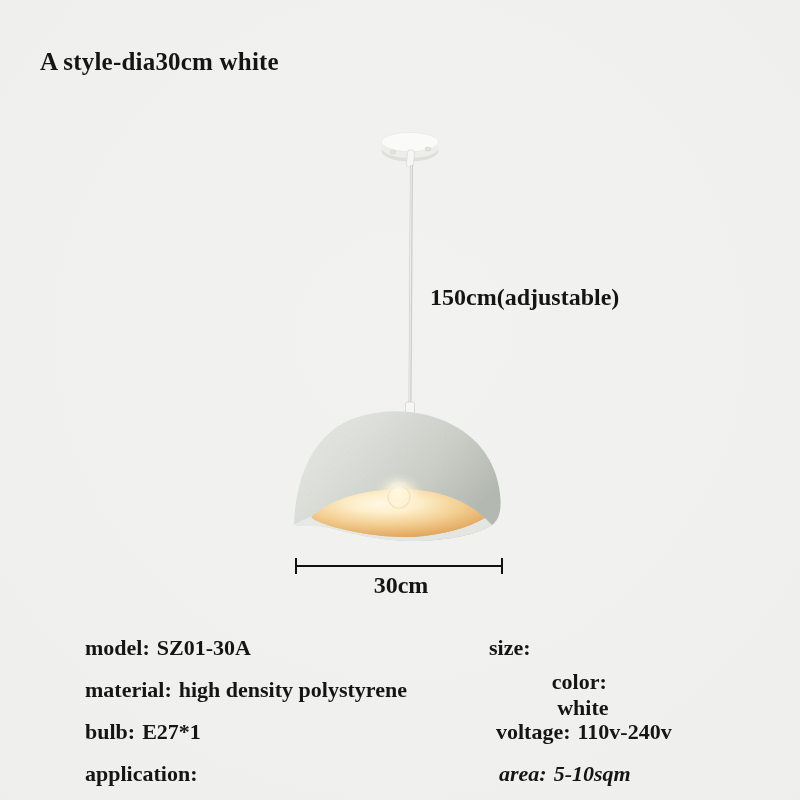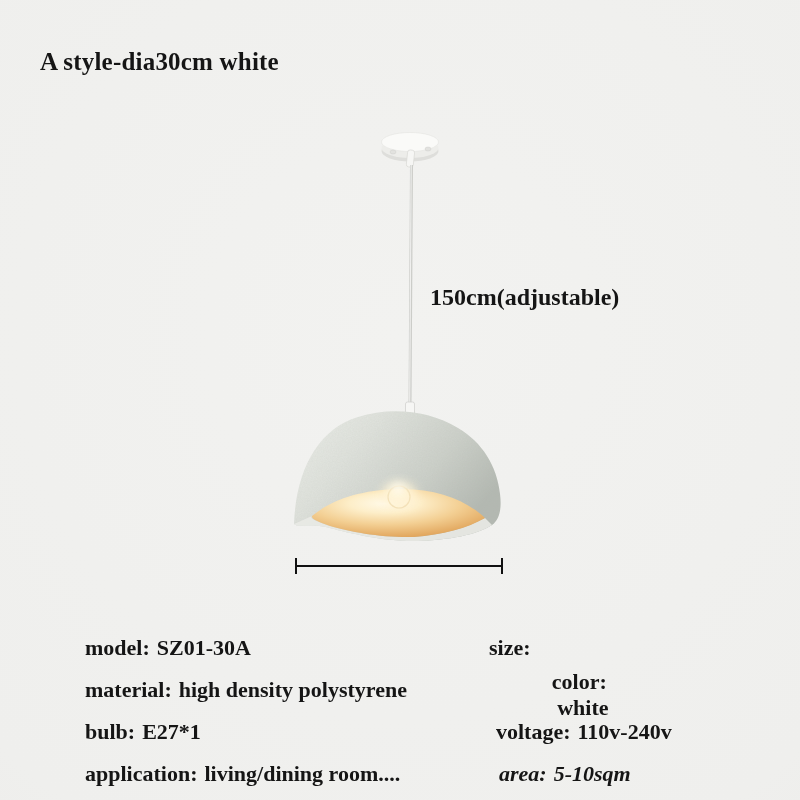--- a/index.html
+++ b/index.html
@@ -152,38 +152,38 @@
     </g>
 
     <g stroke="#111111" stroke-width="2">
       <line x1="296" y1="566" x2="502" y2="566"></line>
       <line x1="296" y1="558" x2="296" y2="574"></line>
       <line x1="502" y1="558" x2="502" y2="574"></line>
     </g>
   </svg>
 
   <div class="height-label">150cm(adjustable)</div>
+  <div class="width-label">30cm</div>
 
   <div class="specs">
     <div class="spec-col left">
       <div class="spec-row">
         <span class="spec-label">model:</span>
         <span class="spec-value">SZ01-30A</span>
       </div>
       <div class="spec-row">
         <span class="spec-label">material:</span>
         <span class="spec-value">high density polystyrene</span>
       </div>
       <div class="spec-row">
         <span class="spec-label">bulb:</span>
         <span class="spec-value">E27*1</span>
       </div>
       <div class="spec-row">
         <span class="spec-label">application:</span>
-        <span class="spec-value">living/dining room....</span>
       </div>
     </div>
     <div class="spec-col right">
       <div class="spec-row">
         <span class="spec-label">size:</span>
       </div>
       <div class="spec-row">
         <span class="spec-label">color:</span>
         <span class="spec-value">white</span>
       </div>

